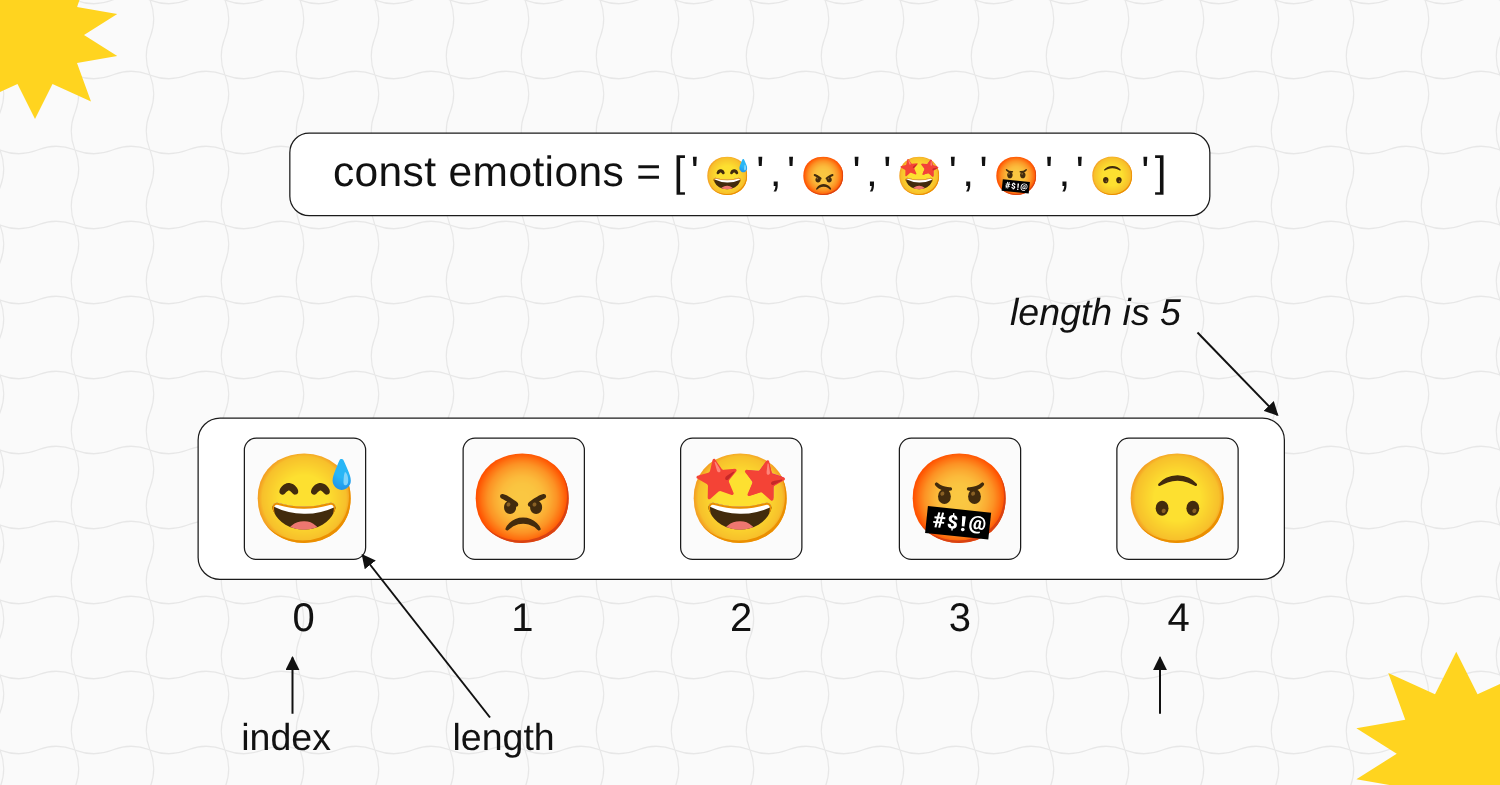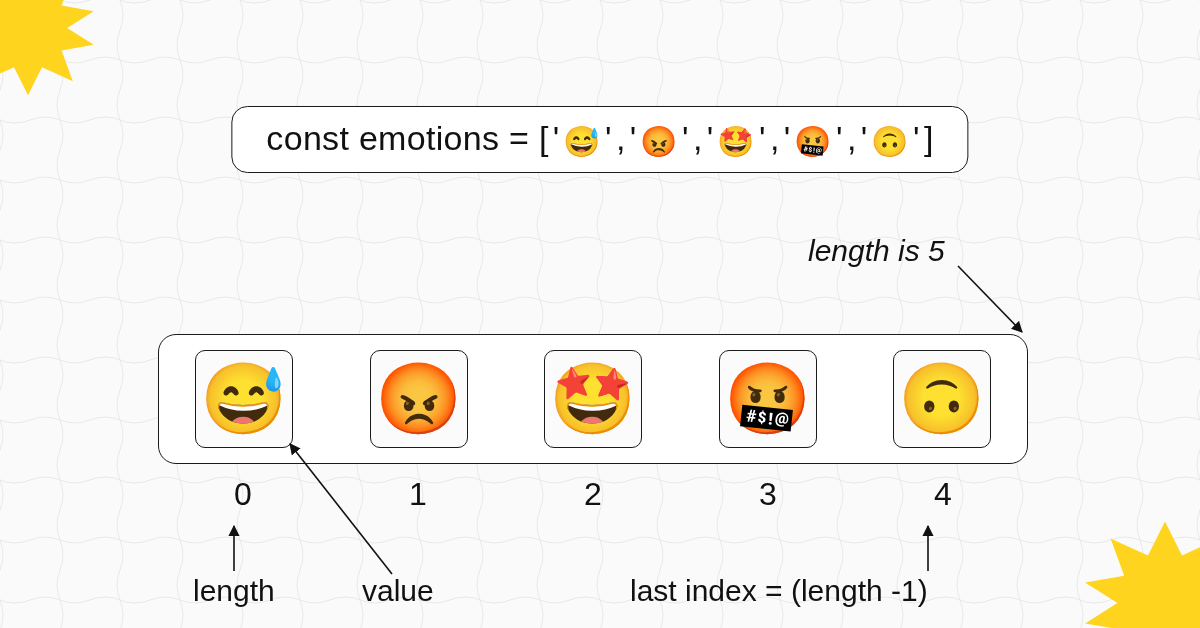--- a/index.html
+++ b/index.html
@@ -183,23 +183,22 @@
 
   <div class="index-row">
     <span>0</span>
     <span>1</span>
     <span>2</span>
     <span>3</span>
     <span>4</span>
   </div>
 
   <div class="label lbl-length">length  is 5</div>
-  <div class="label lbl-index">length</div>
-  <div class="label lbl-value">value</div>
-  <div class="label lbl-last">last index = (length -1)</div>
+  <div class="label lbl-index">index</div>
+  <div class="label lbl-value">length</div>
 
   <svg class="arrows">
     <defs>
       <marker id="ah" viewBox="0 0 10 10" refX="9" refY="5" markerWidth="7" markerHeight="7" orient="auto-start-reverse">
         <path d="M0,0 L10,5 L0,10 Z" fill="#111"></path>
       </marker>
     </defs>
 
     <line x1="958" y1="222" x2="1022" y2="288" stroke="#111" stroke-width="1.6" marker-end="url(#ah)"></line>
 

